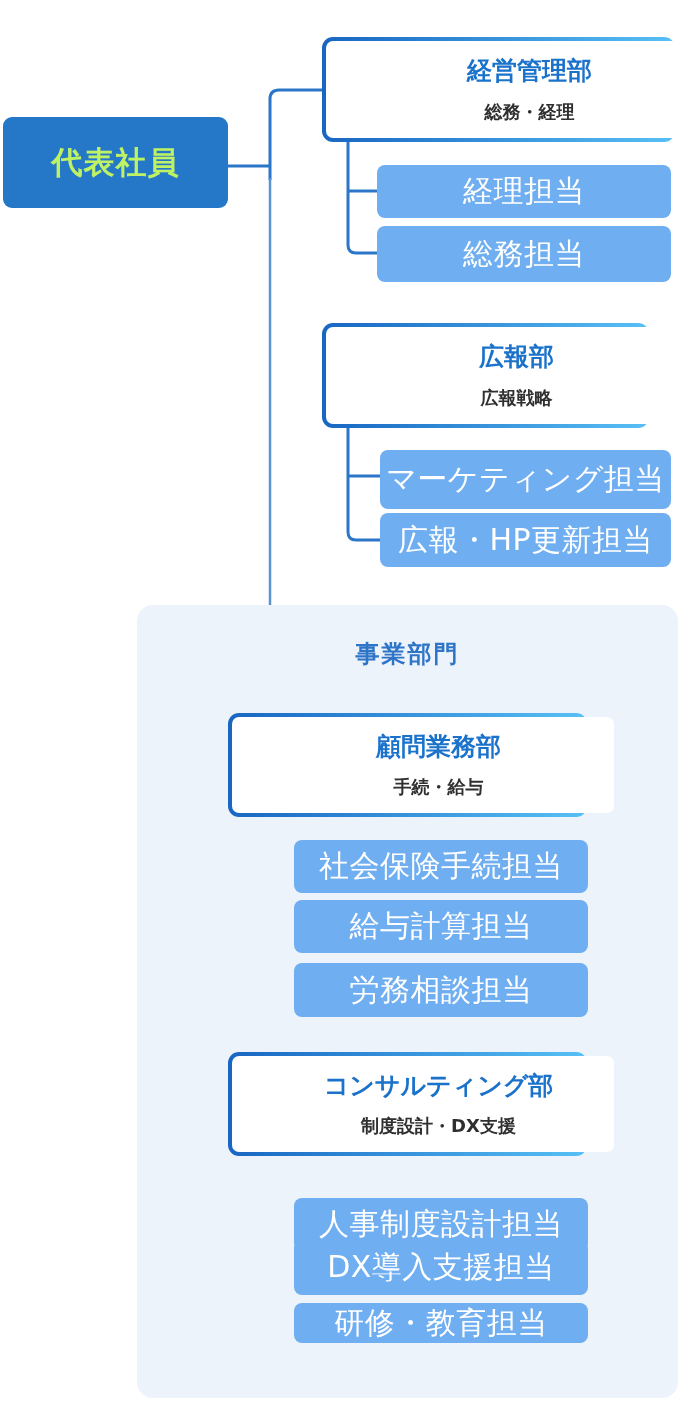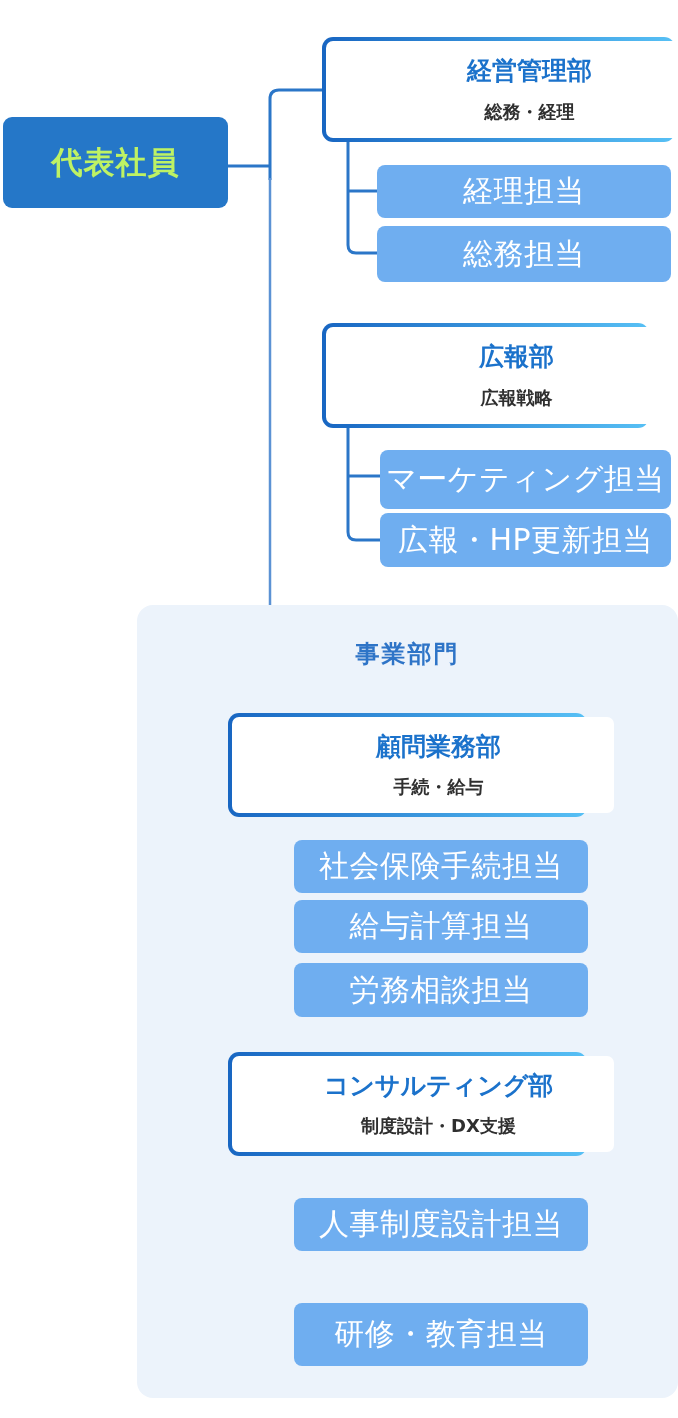--- a/index.html
+++ b/index.html
@@ -41,21 +41,21 @@
   }
   .u-d0c0{left:377px;top:165px;width:294px;height:53px;}
   .u-d0c1{left:377px;top:226px;width:294px;height:56px;}
   .u-d1c0{left:380px;top:450px;width:291px;height:59px;}
   .u-d1c1{left:380px;top:513px;width:291px;height:54px;}
   .u-d2c0{left:294px;top:840px;width:294px;height:53px;}
   .u-d2c1{left:294px;top:900px;width:294px;height:53px;}
   .u-d2c2{left:294px;top:963px;width:294px;height:54px;}
   .u-d3c0{left:294px;top:1180px;width:294px;height:53px;margin-top:18px;}
   .u-d3c1{left:294px;top:1240px;width:294px;height:55px;}
-  .u-d3c2{left:294px;top:1303px;width:294px;height:63px;}
+  .u-d3c2{left:294px;top:1303px;width:294px;height:40px;}
 
   
   .division-panel{
     left:137px;top:605px;width:541px;height:793px;
     background:#ECF3FB;border-radius:16px;
   }
   .division-title{
     left:137px;top:632px;width:541px;height:44px;
     display:flex;align-items:center;justify-content:center;
     color:#2E74C7;font-size:24px;font-weight:bold;letter-spacing:2px;
@@ -122,15 +122,16 @@
   <div class="abs unit-box u-d2c1">給与計算担当</div>
   <div class="abs unit-box u-d2c2">労務相談担当</div>
 
   <div class="abs dept-card dept3">
     <div class="dept-card-inner">
       <div class="dept-title">コンサルティング部</div>
       <div class="dept-subtitle">制度設計・DX支援</div>
     </div>
   </div>
   <div class="abs unit-box u-d3c0">人事制度設計担当</div>
+  <div class="abs unit-box u-d3c1">DX導入支援担当</div>
   <div class="abs unit-box u-d3c2">研修・教育担当</div>
 
 </div>
 
 </body></html>

